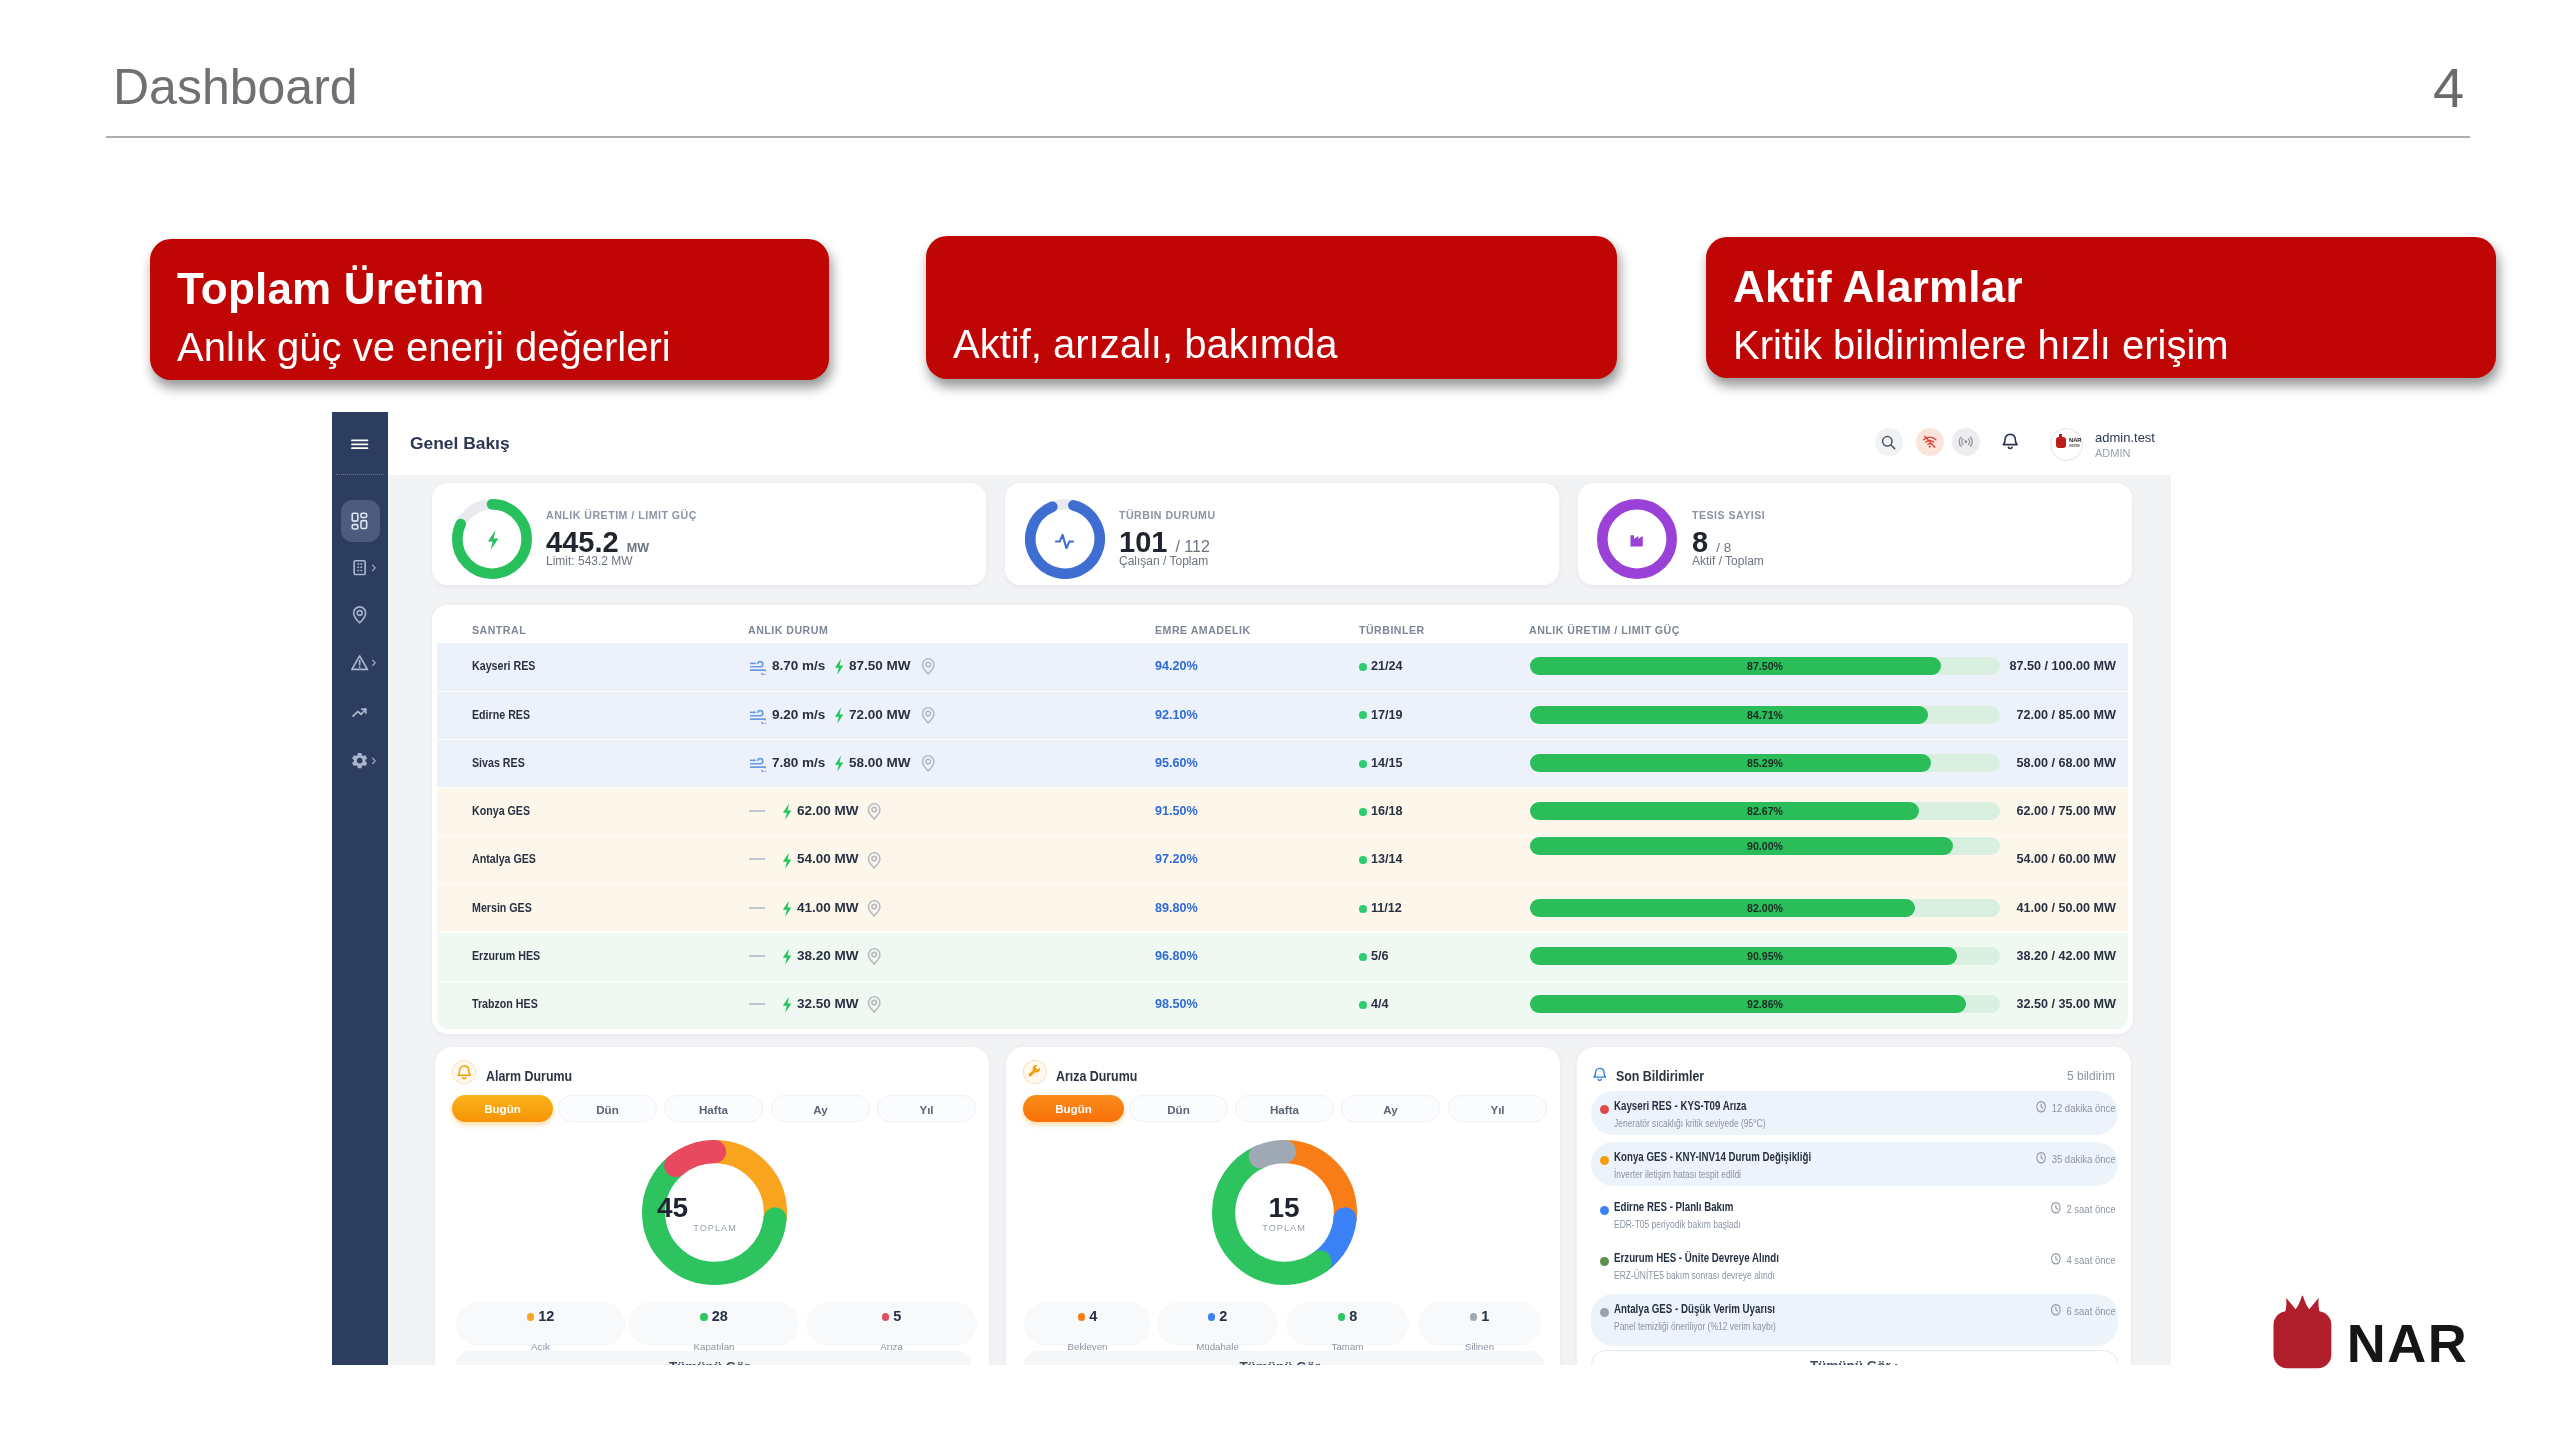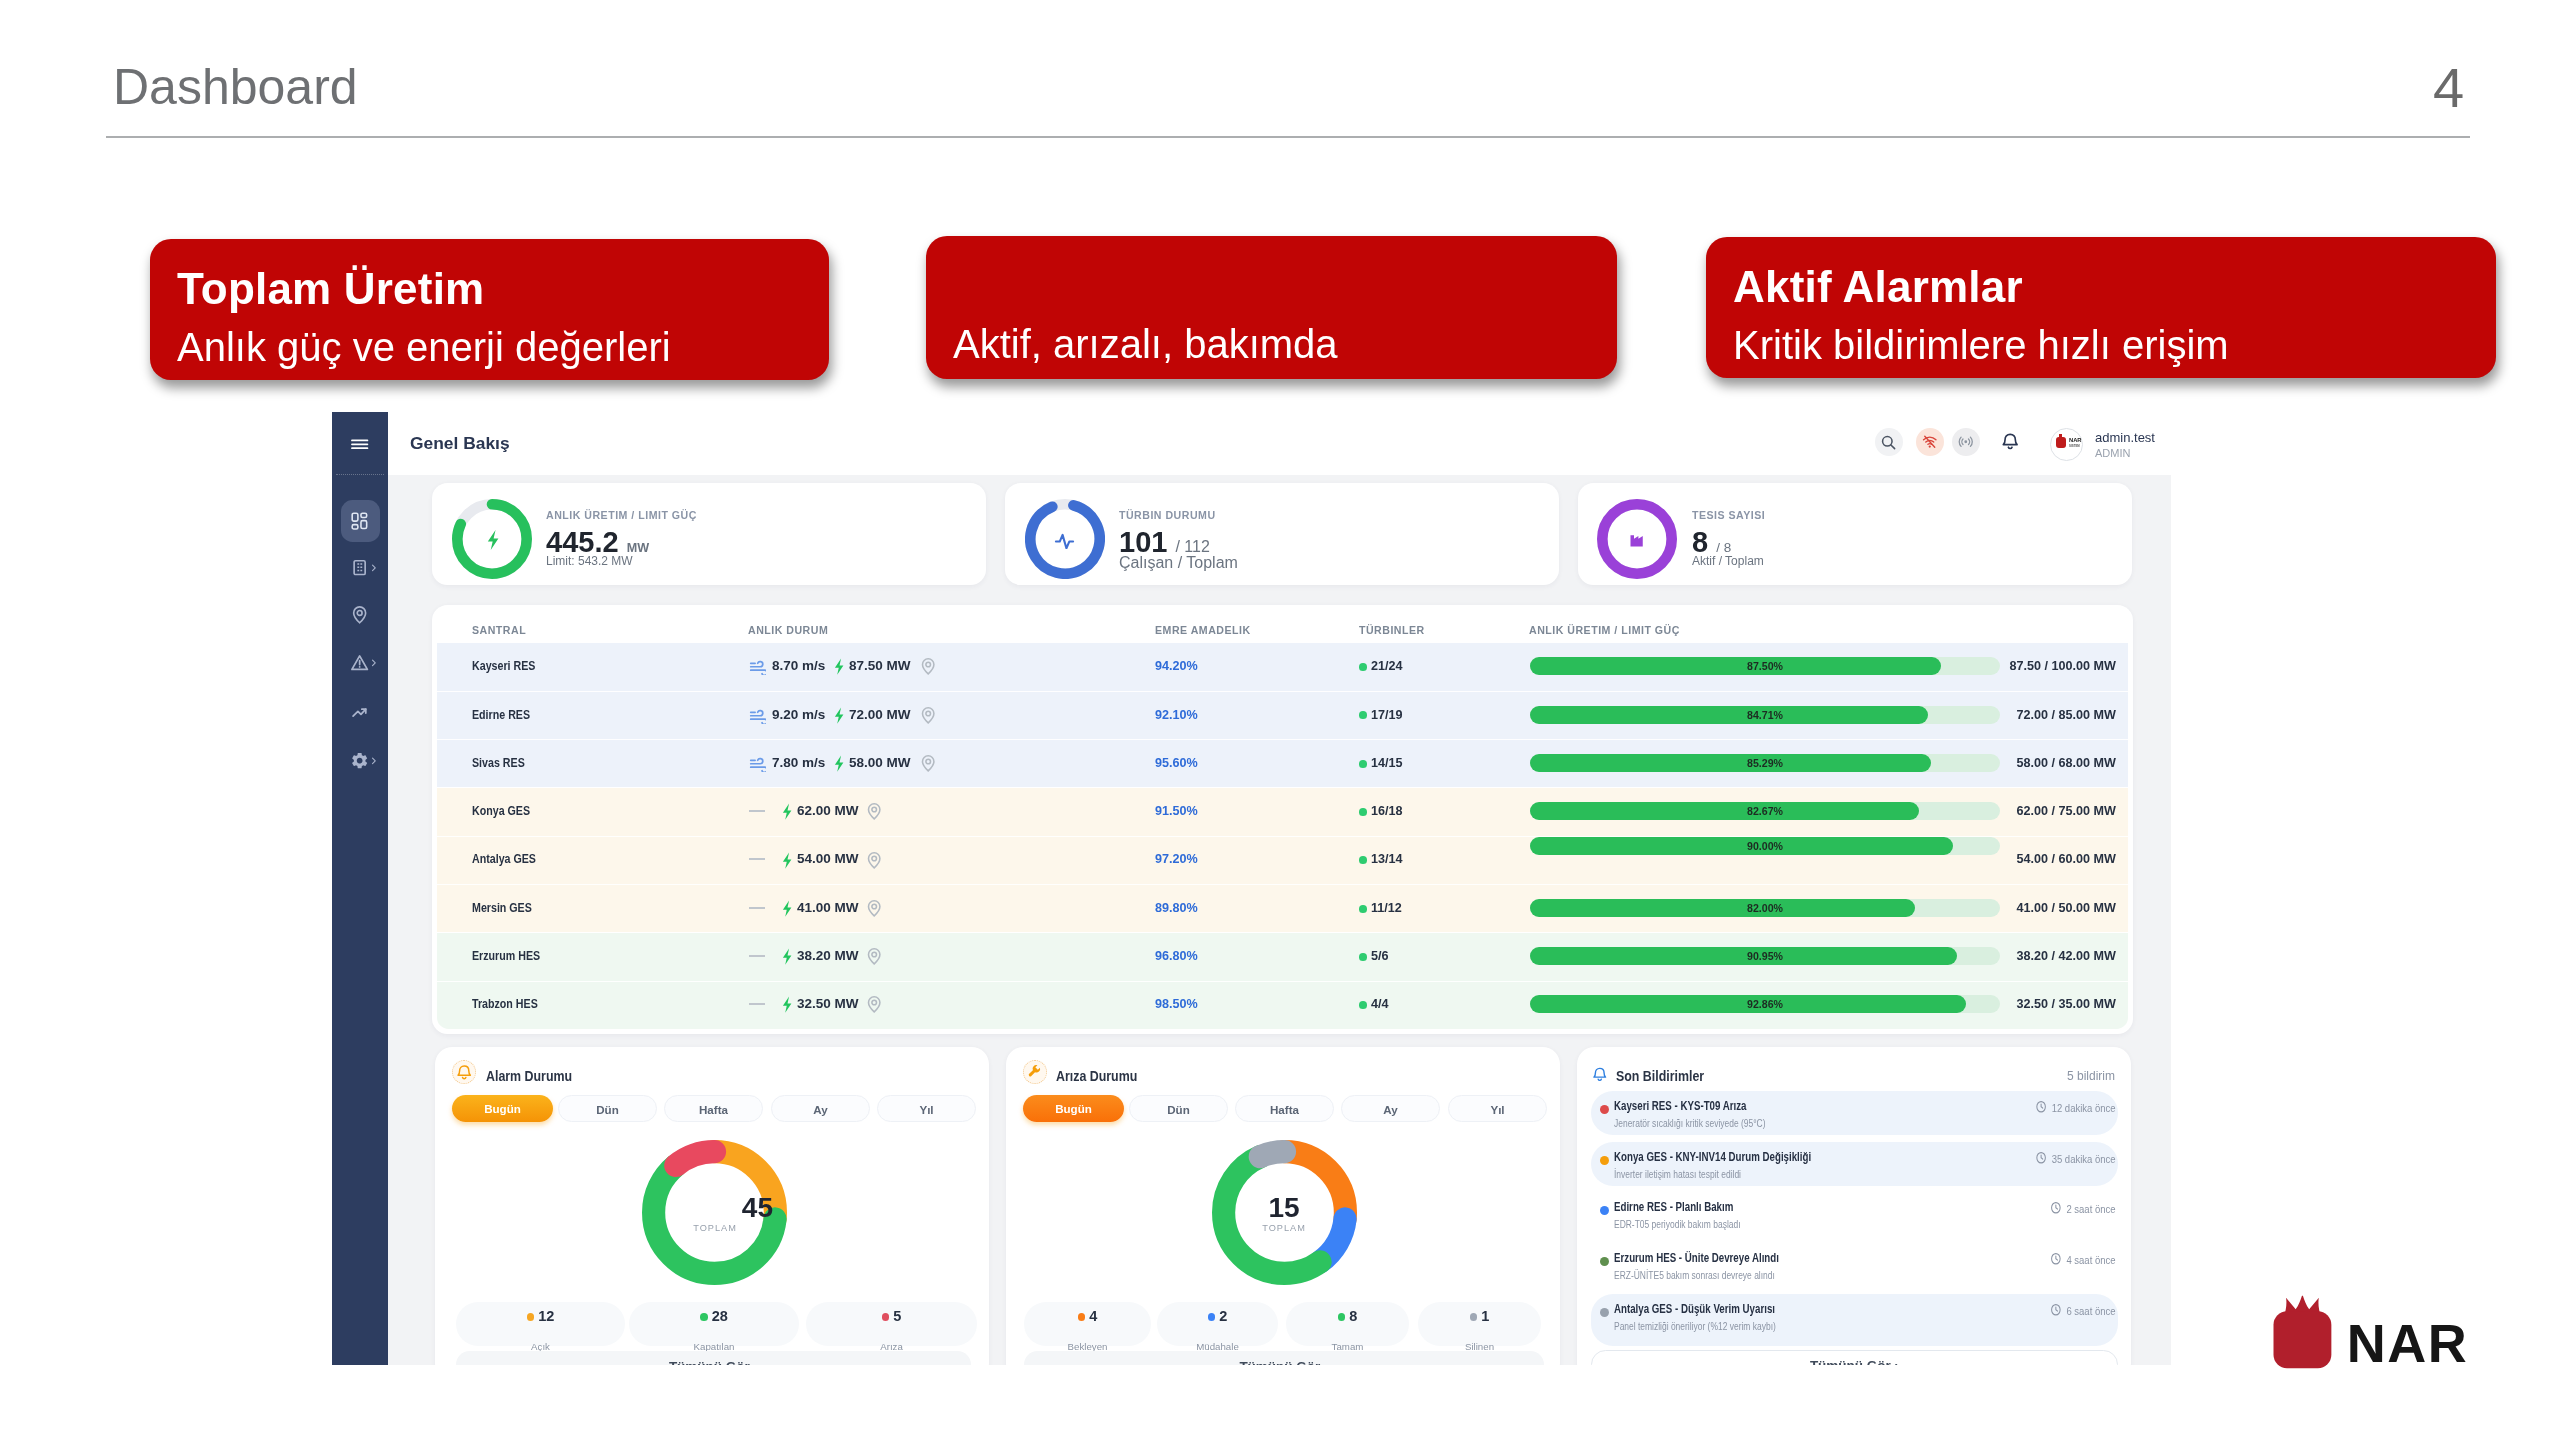--- a/index.html
+++ b/index.html
@@ -131,21 +131,21 @@
 <div class="a" style="left:214px;top:142px;font-size:12px;color:#6b7480">Limit: 543.2 MW</div>
 <svg style="position:absolute;left:693px;top:87px" width="80" height="80" viewBox="0 0 83.0 83.0">
 <circle cx="41.5" cy="41.5" r="36" fill="none" stroke="#e8eaef" stroke-width="11"></circle>
 <circle cx="41.5" cy="41.5" r="36" fill="none" stroke="#3e6ed2" stroke-width="11" stroke-linecap="round" stroke-dasharray="203.6 226.2" transform="rotate(-76 41.5 41.5)"></circle>
 </svg>
 <svg style="position:absolute;left:722px;top:118px" width="21" height="19.3" viewBox="0 0 22 20">
       <path d="M2 12 h4 l3-7 4 14 3-7 h4" fill="none" stroke="#3e6ed2" stroke-width="2.2" stroke-linecap="round" stroke-linejoin="round"></path>
     </svg>
 <div class="a lbl" style="left:787px;top:97px">TÜRBIN DURUMU</div>
 <div class="a big" style="left:787px;top:114px">101 <span style="font-size:16px;color:#6b7480;font-weight:normal">/ 112</span></div>
-<div class="a" style="left:787px;top:142px;font-size:16px;color:#6b7480">Çalışan / Toplam</div>
+<div class="a" style="left:787px;top:142px;font-size:12px;color:#6b7480">Çalışan / Toplam</div>
 <svg style="position:absolute;left:1265px;top:87px" width="80" height="80" viewBox="0 0 83.0 83.0">
 <circle cx="41.5" cy="41.5" r="36" fill="none" stroke="#e8eaef" stroke-width="11"></circle>
 <circle cx="41.5" cy="41.5" r="36" fill="none" stroke="#9a41d8" stroke-width="11" stroke-linecap="butt" stroke-dasharray="226.2 226.2" transform="rotate(-90 41.5 41.5)"></circle>
 </svg>
 <svg style="position:absolute;left:1295px;top:117px" width="21" height="21" viewBox="0 0 24 24">
       <path d="M4 20 V7 h4 v4 l5-3 v3 l5-3 v12 z M7 15 h2 v2 H7z M11 15 h2 v2 h-2z M15 15 h2 v2 h-2z" fill="#9a41d8"></path>
     </svg>
 <div class="a lbl" style="left:1360px;top:97px">TESIS SAYISI</div>
 <div class="a big" style="left:1360px;top:114px">8 <span style="font-size:13.5px;color:#6b7480;font-weight:normal">/ 8</span></div>
 <div class="a" style="left:1360px;top:142px;font-size:12px;color:#6b7480">Aktif / Toplam</div>
@@ -343,21 +343,21 @@
 <div class="tab" style="left:691px;top:683px;width:101px;background:linear-gradient(180deg,#fb8c1c,#f97008);color:#fff;box-shadow:0 2.9px 5.8px rgba(245,158,11,.35)">Bugün</div>
 <div class="tab tabi" style="left:797px;top:683px;width:99px">Dün</div>
 <div class="tab tabi" style="left:903px;top:683px;width:99px">Hafta</div>
 <div class="tab tabi" style="left:1009px;top:683px;width:99px">Ay</div>
 <div class="tab tabi" style="left:1116px;top:683px;width:99px">Yıl</div>
 <svg style="position:absolute;left:310px;top:728px" width="145" height="145" viewBox="0 0 150.0 150.0">
       <circle cx="75.0" cy="75.0" r="63" fill="none" stroke="#f9a41f" stroke-width="24" stroke-linecap="round" stroke-dasharray="105.56 395.84" stroke-dashoffset="-0.00" transform="rotate(-90 75.0 75.0)"></circle>
       <circle cx="75.0" cy="75.0" r="63" fill="none" stroke="#2dc35f" stroke-width="24" stroke-linecap="round" stroke-dasharray="246.30 395.84" stroke-dashoffset="-105.56" transform="rotate(-90 75.0 75.0)"></circle>
       <circle cx="75.0" cy="75.0" r="63" fill="none" stroke="#e8495f" stroke-width="24" stroke-linecap="round" stroke-dasharray="43.98 395.84" stroke-dashoffset="-351.86" transform="rotate(-90 75.0 75.0)"></circle>
     </svg>
-<div class="a" style="left:325px;top:780px;width:116px;text-align:right;font-size:28px;font-weight:bold;color:#1f2430">45</div>
+<div class="a" style="left:325px;top:780px;width:116px;text-align:left;font-size:28px;font-weight:bold;color:#1f2430">45</div>
 <div class="a" style="left:325px;top:811px;width:116px;text-align:center;font-size:9.2px;color:#98a1ad;letter-spacing:1px">TOPLAM</div>
 <svg style="position:absolute;left:880px;top:728px" width="145" height="145" viewBox="0 0 150.0 150.0">
       <circle cx="75.0" cy="75.0" r="63" fill="none" stroke="#f97d16" stroke-width="24" stroke-linecap="round" stroke-dasharray="105.56 395.84" stroke-dashoffset="-0.00" transform="rotate(-90 75.0 75.0)"></circle>
       <circle cx="75.0" cy="75.0" r="63" fill="none" stroke="#3b82f6" stroke-width="24" stroke-linecap="round" stroke-dasharray="52.78 395.84" stroke-dashoffset="-105.56" transform="rotate(-90 75.0 75.0)"></circle>
       <circle cx="75.0" cy="75.0" r="63" fill="none" stroke="#2dc35f" stroke-width="24" stroke-linecap="round" stroke-dasharray="211.12 395.84" stroke-dashoffset="-158.34" transform="rotate(-90 75.0 75.0)"></circle>
       <circle cx="75.0" cy="75.0" r="63" fill="none" stroke="#9fa8b5" stroke-width="24" stroke-linecap="round" stroke-dasharray="26.39 395.84" stroke-dashoffset="-369.45" transform="rotate(-90 75.0 75.0)"></circle>
     </svg>
 <div class="a" style="left:894px;top:780px;width:116px;text-align:center;font-size:28px;font-weight:bold;color:#1f2430">15</div>
 <div class="a" style="left:894px;top:811px;width:116px;text-align:center;font-size:9.2px;color:#98a1ad;letter-spacing:1px">TOPLAM</div>
 <div class="chip" style="left:124px;top:890px;width:169px;height:44px">

